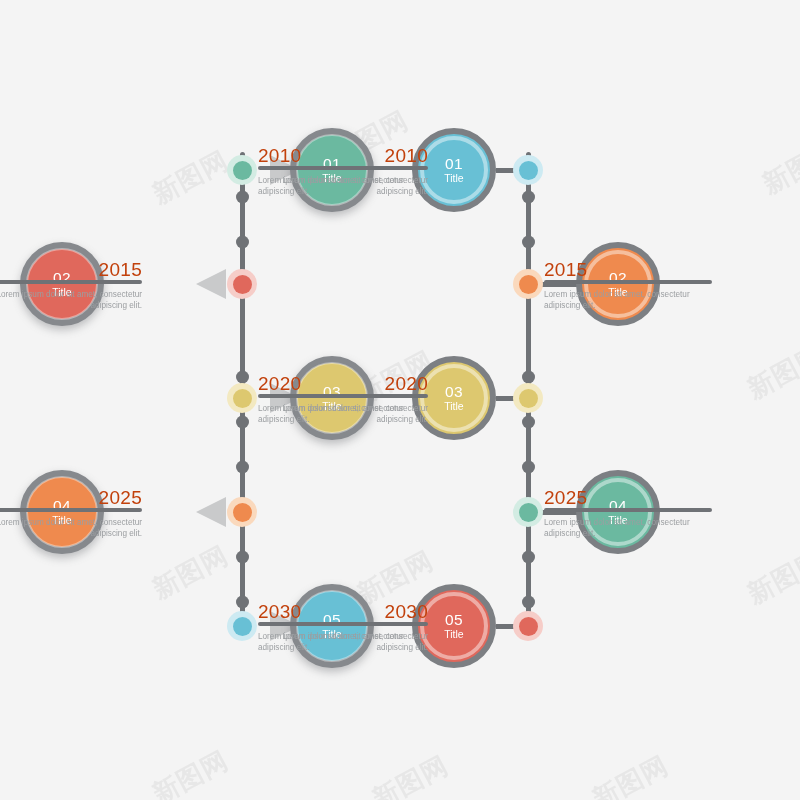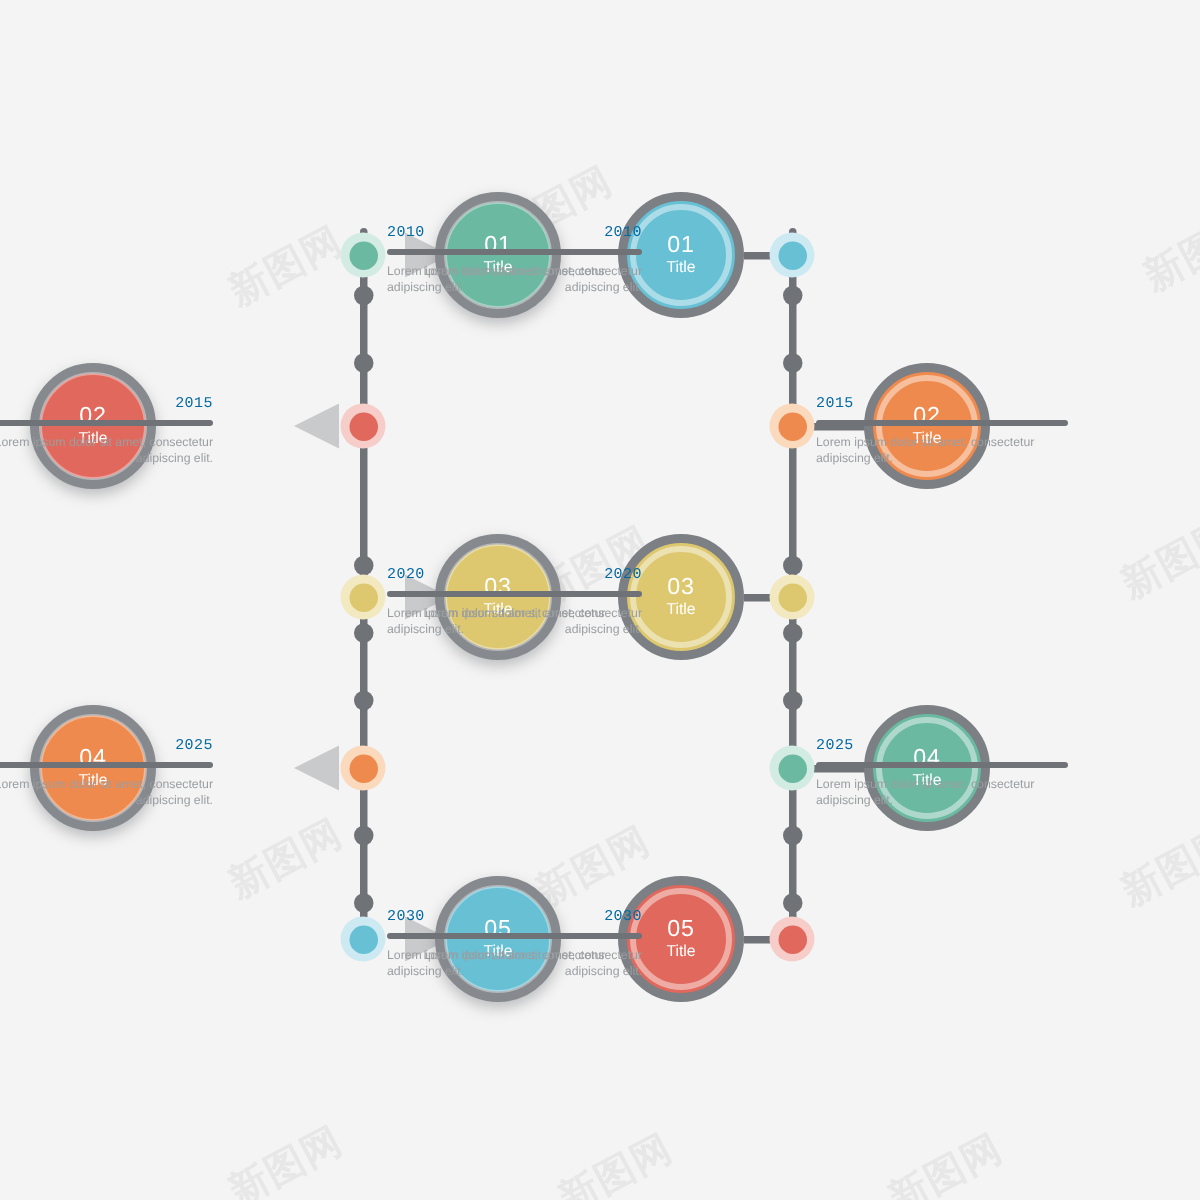--- a/index.html
+++ b/index.html
@@ -99,23 +99,23 @@
     border-radius: 50%;
   }
 
   
   .textblock {
     position: absolute;
     width: 168px;
     top: -22px;
   }
   .textblock .year {
-    font-size: 10px;
-    color: #0369a1;
-    font-family: Liberation Mono, monospace;
+    font-size: 19px;
+    color: #c2410c;
+    font-family: Liberation Sans, sans-serif;
     line-height: 16px;
     margin: 0 0 2px 0;
     letter-spacing: 0.3px;
   }
   .textblock .rule {
     height: 4px;
     background: #6f7276;
     border-radius: 2px;
     margin-bottom: 5px;
   }

